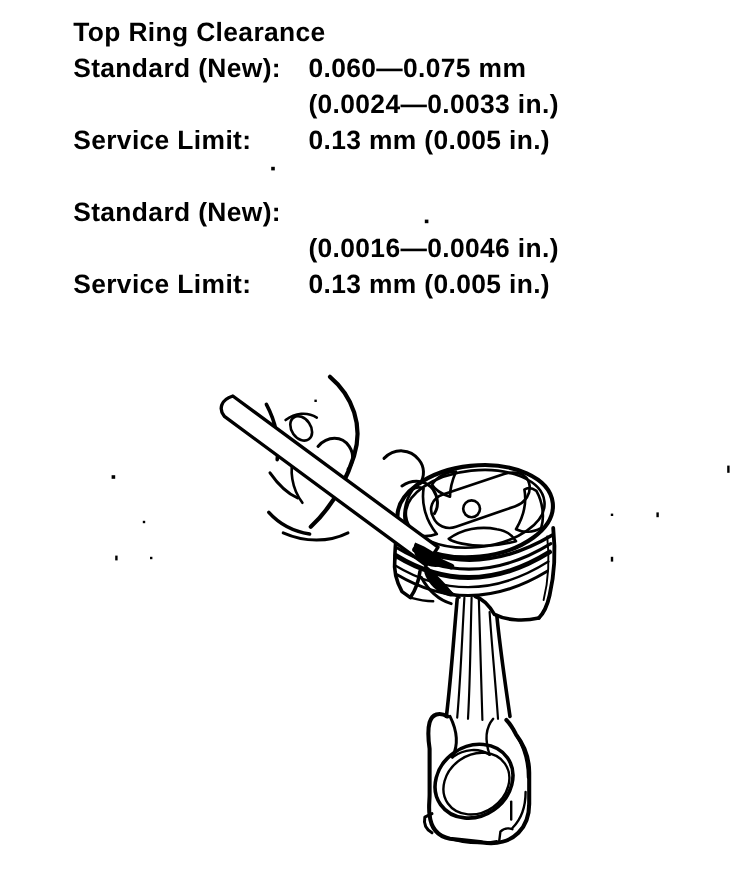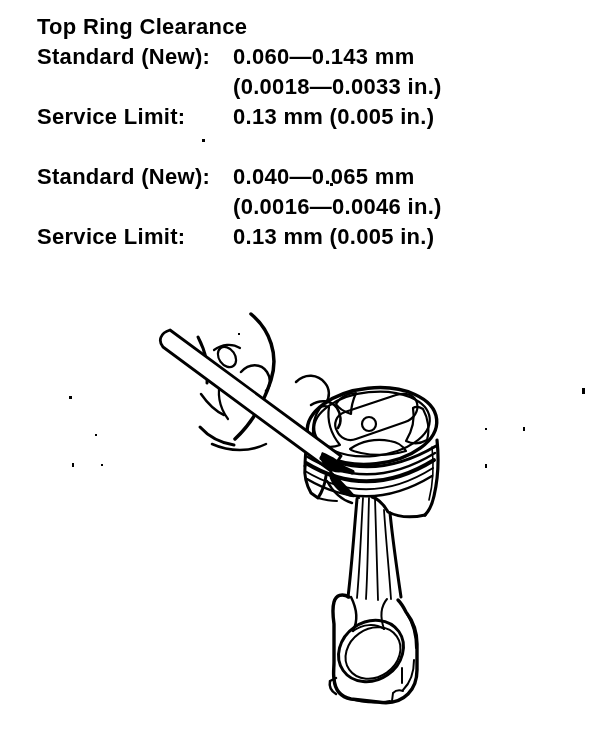--- a/index.html
+++ b/index.html
@@ -1,55 +1,54 @@
 <!DOCTYPE html>
 <html><head>
 <meta charset="utf-8">
 <style>
   html,body{margin:0;padding:0;}
   body{width:608px;height:744px;background:#ffffff;overflow:hidden;}
   .page{
     position:relative;width:568px;height:744px;background:#fff;
-    font-family:"Liberation Sans",sans-serif;font-weight:700;color:#000;
+    font-family:"Liberation Sans",sans-serif;font-weight:700;color:#000;margin-left:24px;
   }
   .spec{position:absolute;left:37px;font-size:22px;line-height:30px;letter-spacing:.3px;}
   .spec-top{top:12px;}
   .spec-second{top:162px;}
   .spec h2{margin:0;font-size:22px;line-height:30px;font-weight:700;letter-spacing:.3px;}
   .row{display:grid;grid-template-columns:196px auto;white-space:nowrap;}
   .lbl{display:block;}
   .val{display:block;}
   .figure{position:absolute;left:0;top:0;width:608px;height:744px;}
   .speck{position:absolute;background:#000;width:3px;height:3px;}
 </style>
 </head>
 <body>
 
 <div class="page">
 
   <section class="spec spec-top">
     <h2>Top Ring Clearance</h2>
     <div class="row">
       <span class="lbl">Standard (New):</span>
-      <span class="val">0.060—0.143 mm</span>
+      <span class="val">0.060—0.075 mm</span>
     </div>
     <div class="row">
       <span class="lbl"></span>
-      <span class="val">(0.0018—0.0033 in.)</span>
+      <span class="val">(0.0024—0.0033 in.)</span>
     </div>
     <div class="row">
       <span class="lbl">Service Limit:</span>
       <span class="val">0.13 mm (0.005 in.)</span>
     </div>
   </section>
 
   <section class="spec spec-second">
     <div class="row">
       <span class="lbl">Standard (New):</span>
-      <span class="val">0.040—0.065 mm</span>
     </div>
     <div class="row">
       <span class="lbl"></span>
       <span class="val">(0.0016—0.0046 in.)</span>
     </div>
     <div class="row">
       <span class="lbl">Service Limit:</span>
       <span class="val">0.13 mm (0.005 in.)</span>
     </div>
   </section>

